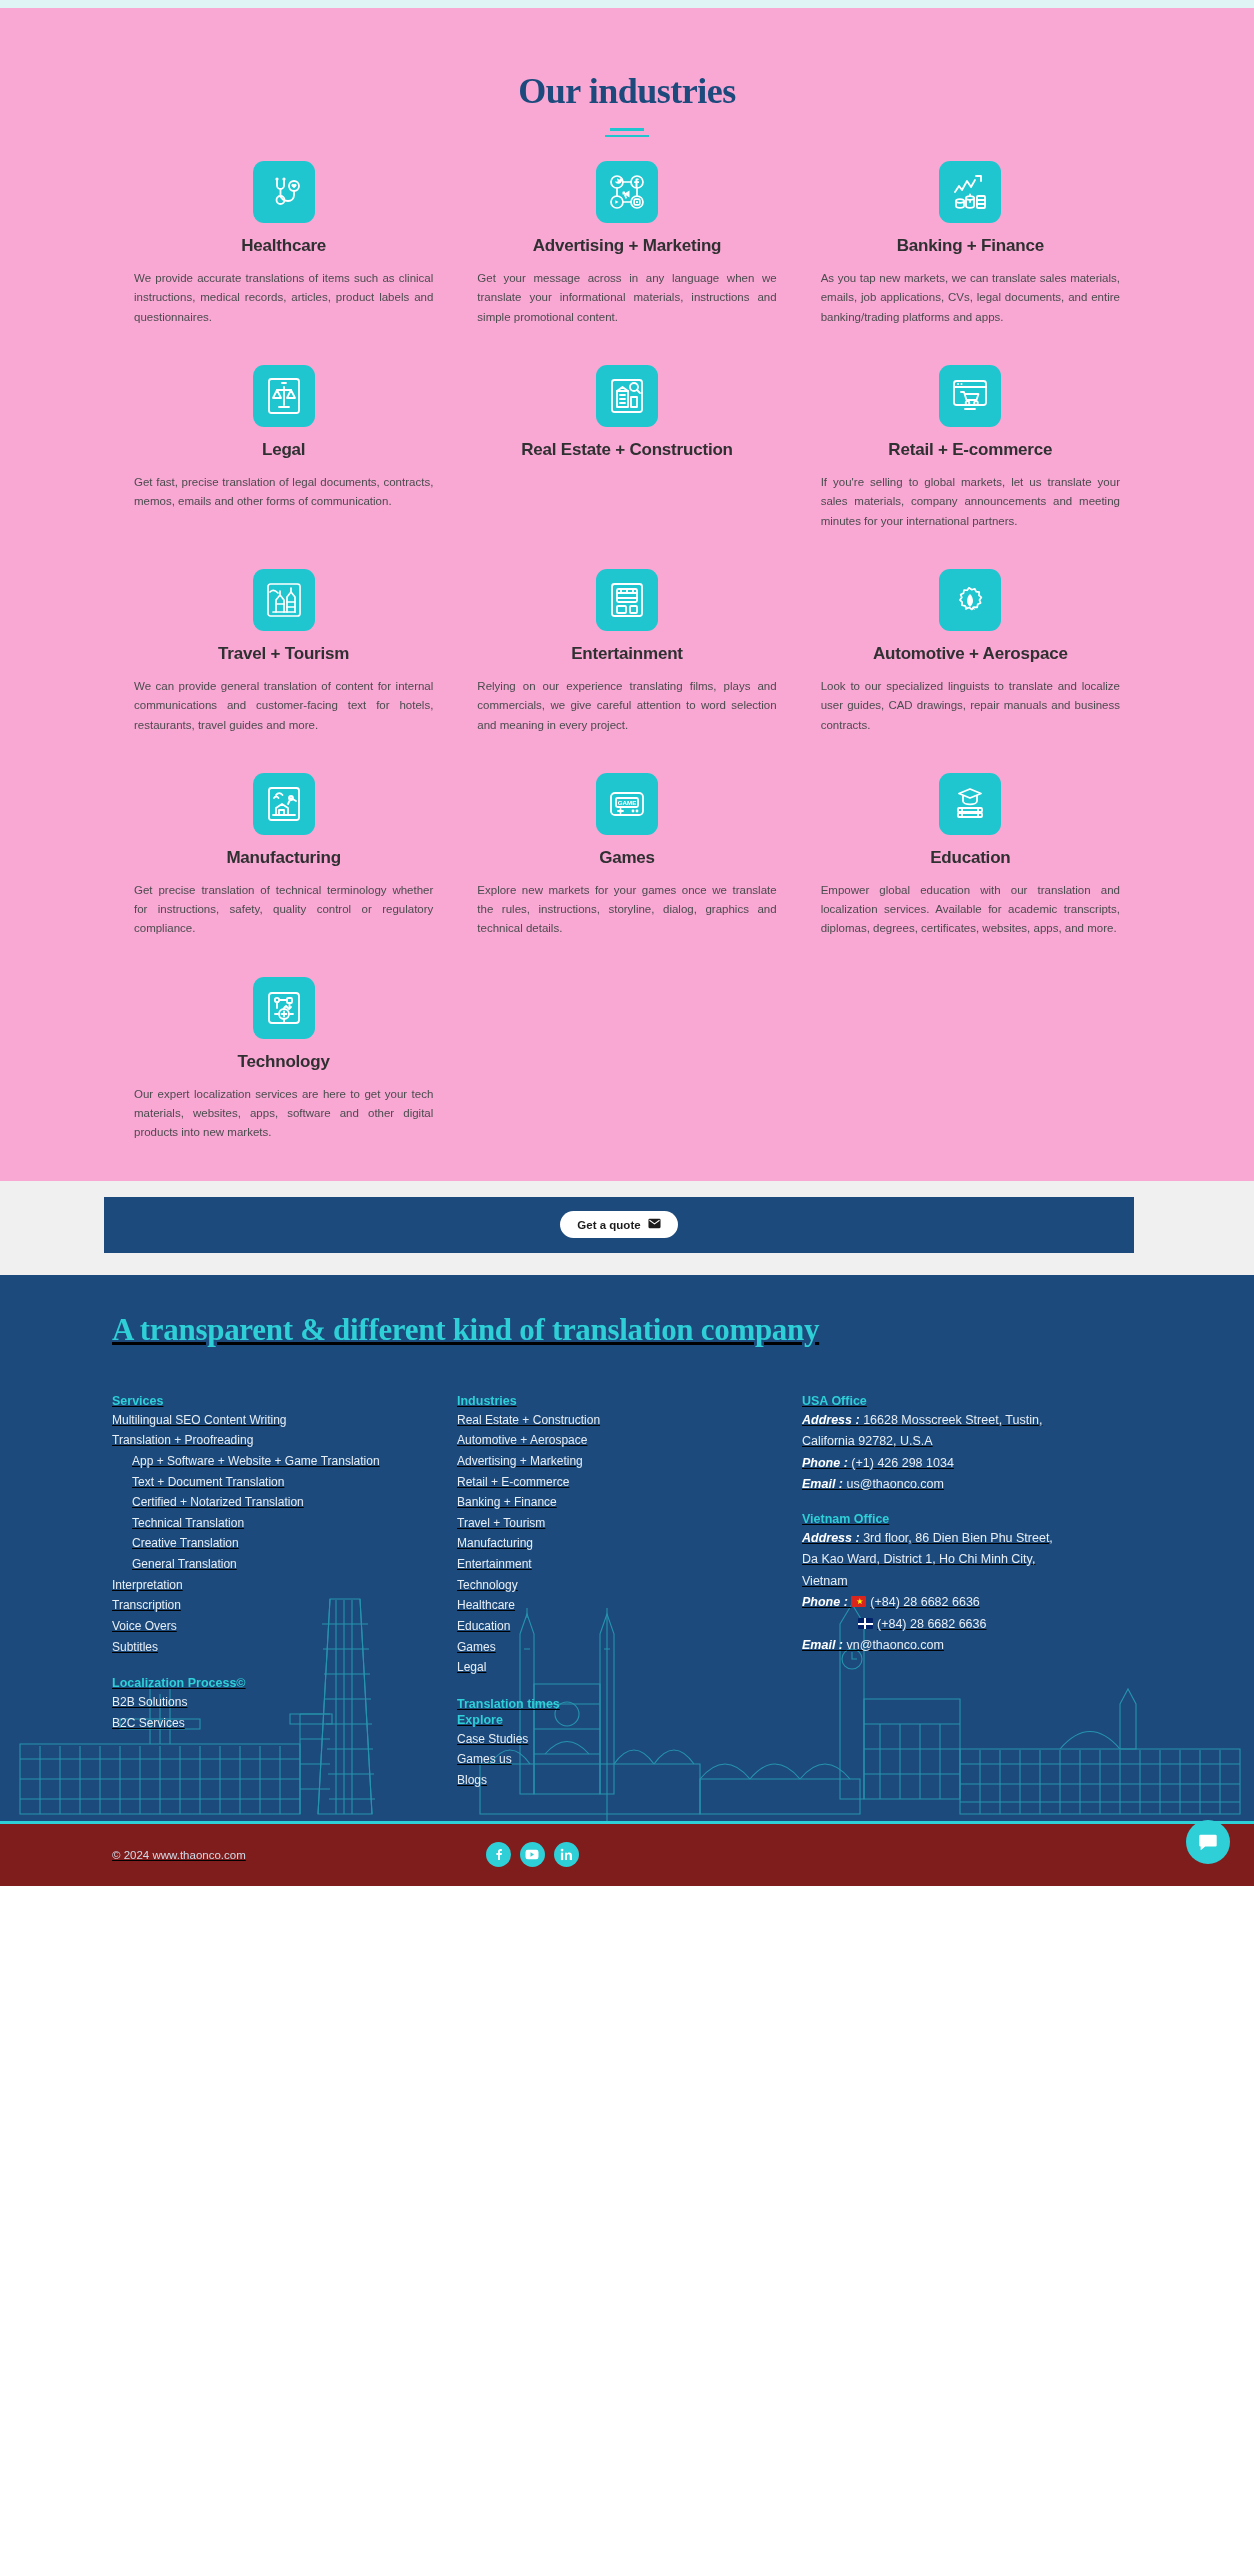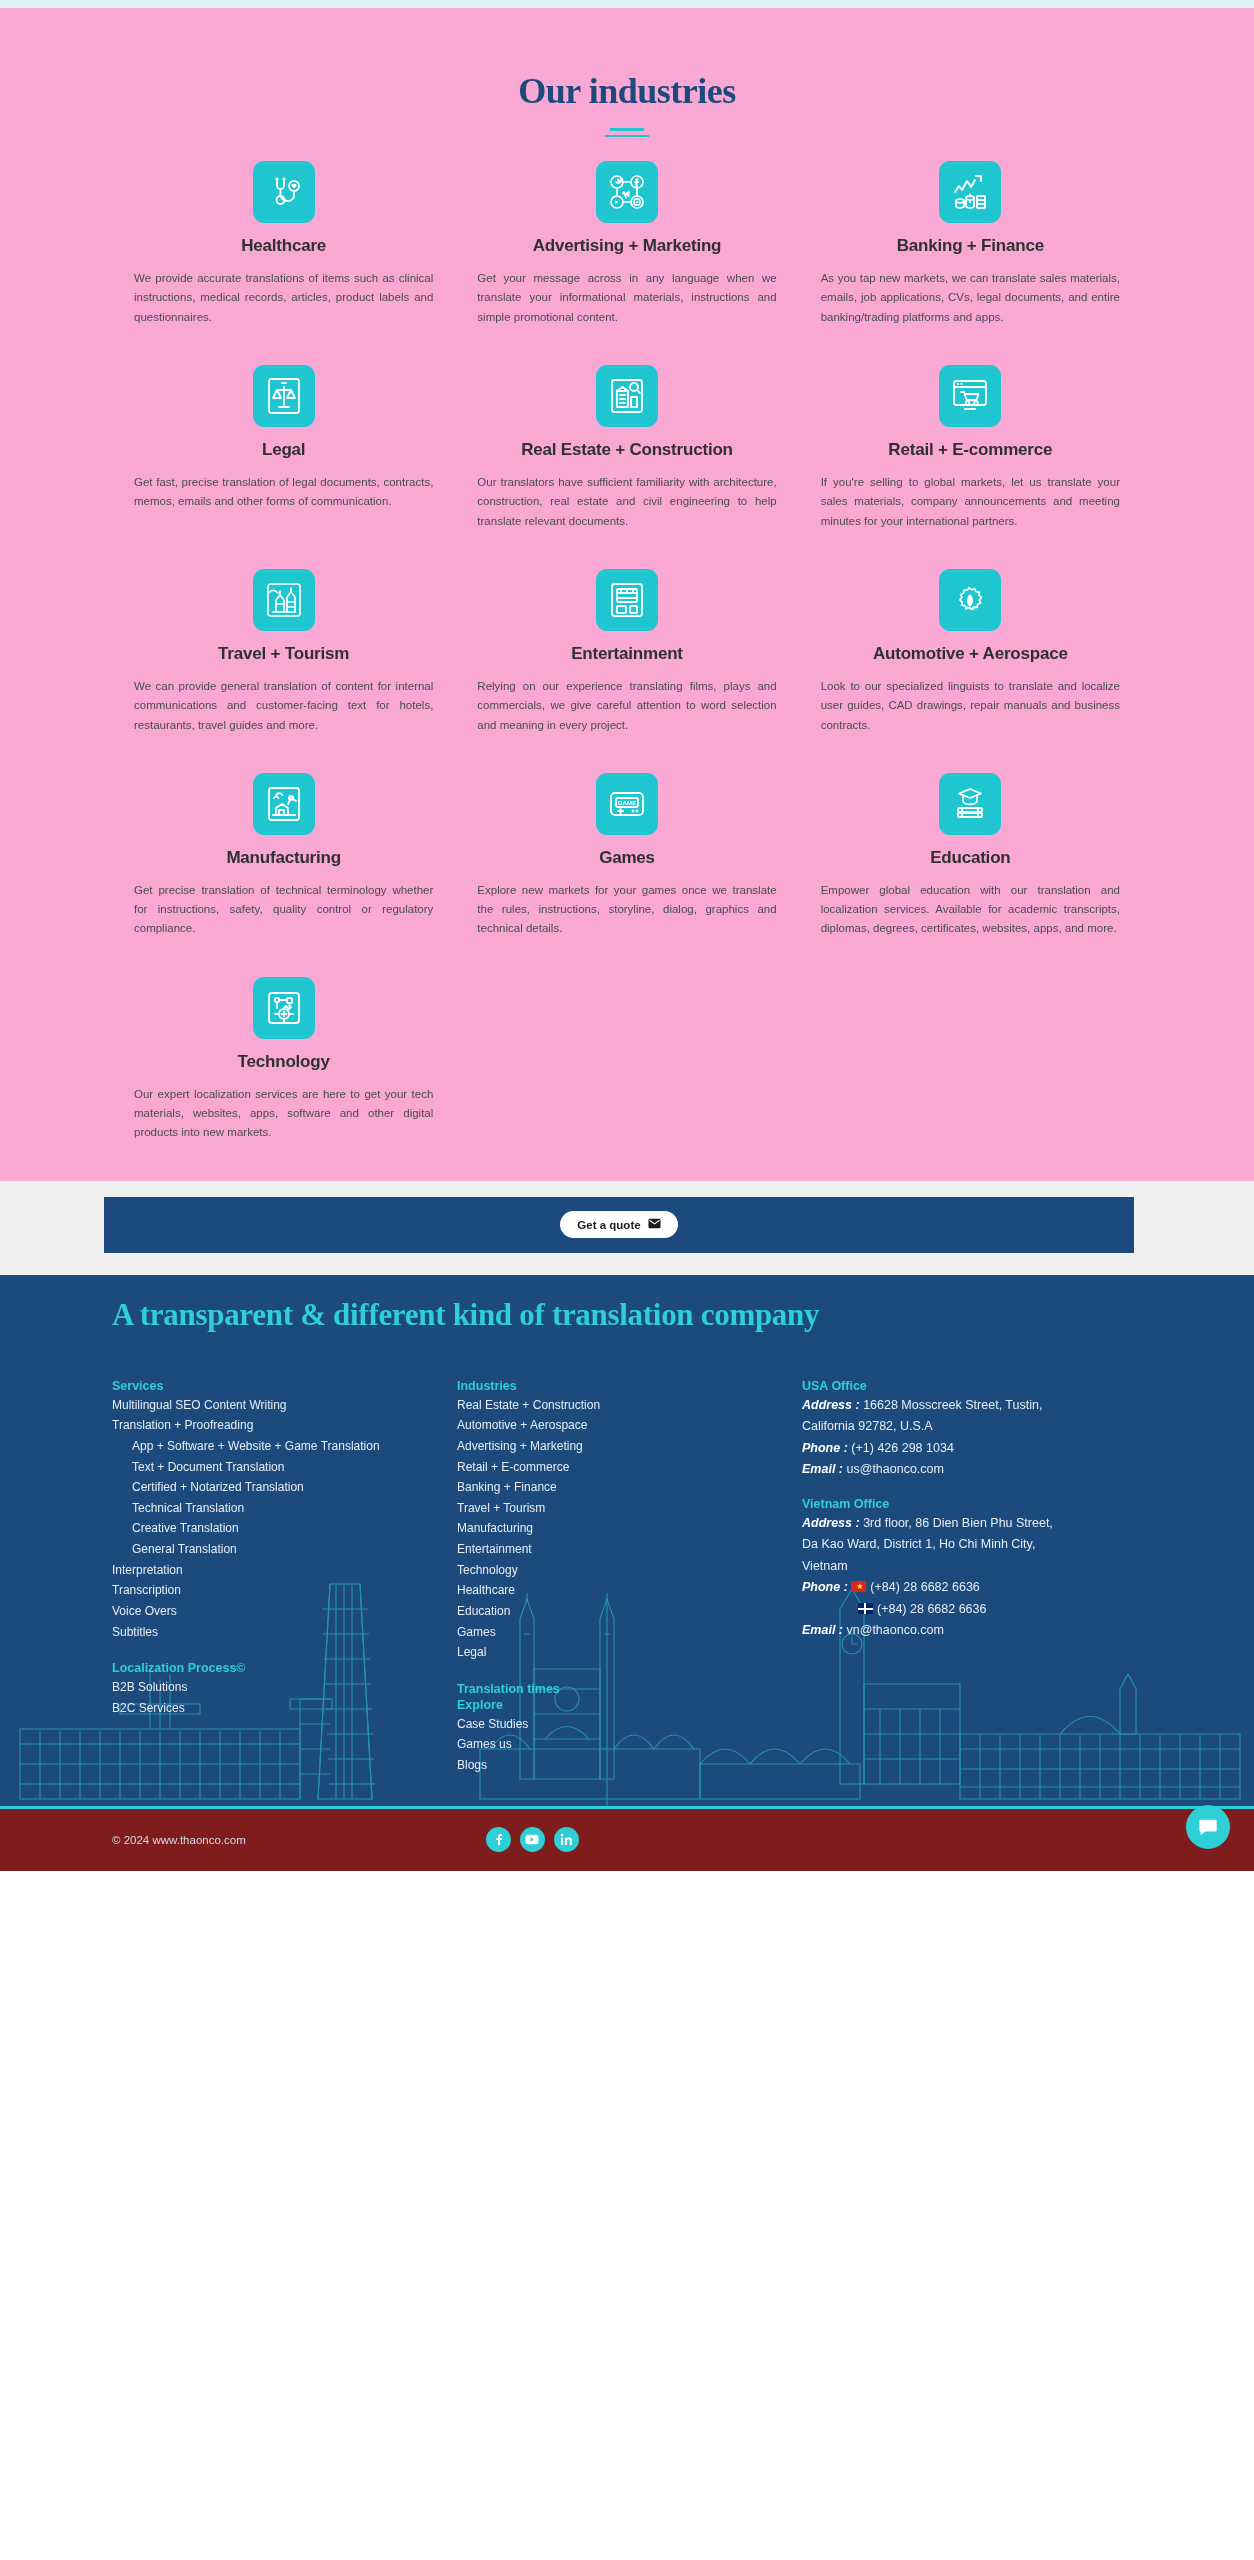--- a/index.html
+++ b/index.html
@@ -101,22 +101,23 @@
     font-weight: bold;
     color: #1d1d1d;
     cursor: pointer;
   }
 
   
   .footer {
     background: #1c4a7c;
     position: relative;
     width: 100%;
-    padding-top: 22px;
+    padding-top: 37px;
     overflow: hidden;
+    text-decoration: underline;
   }
   .skyline {
     position: absolute;
     left: 0;
     bottom: 62px;
     width: 100%;
     height: 260px;
     opacity: 0.55;
     pointer-events: none;
   }
@@ -303,21 +304,20 @@
           <rect x="5" y="4" width="30" height="32" rx="2.5"></rect>
           <rect x="10" y="15" width="11" height="16"></rect>
           <path d="M13 19h5M13 23h5M13 27h5"></path>
           <rect x="24" y="21" width="6" height="10"></rect>
           <path d="M10 15l5.5-4 5.5 4"></path>
           <circle cx="27" cy="11" r="4"></circle>
           <path d="M30 14l3 3"></path>
         </svg>
       </div>
       <div class="card-title">Real Estate + Construction</div>
-      <div class="card-desc">Our translators have sufficient familiarity with architecture, construction, real estate and civil engineering to help translate relevant documents.</div>
     </div>
 
     <div class="card">
       <div class="icon-tile">
         <svg width="40" height="40" viewBox="0 0 40 40" fill="none" stroke="#fff" stroke-width="1.8" stroke-linecap="round" stroke-linejoin="round">
           <rect x="4" y="5" width="32" height="24" rx="2.5"></rect>
           <path d="M4 11h32"></path>
           <circle cx="8" cy="8" r="1" fill="#fff" stroke="none"></circle>
           <circle cx="11.5" cy="8" r="1" fill="#fff" stroke="none"></circle>
           <path d="M11 16h3l2.5 8h10l2-6H15.5"></path>

